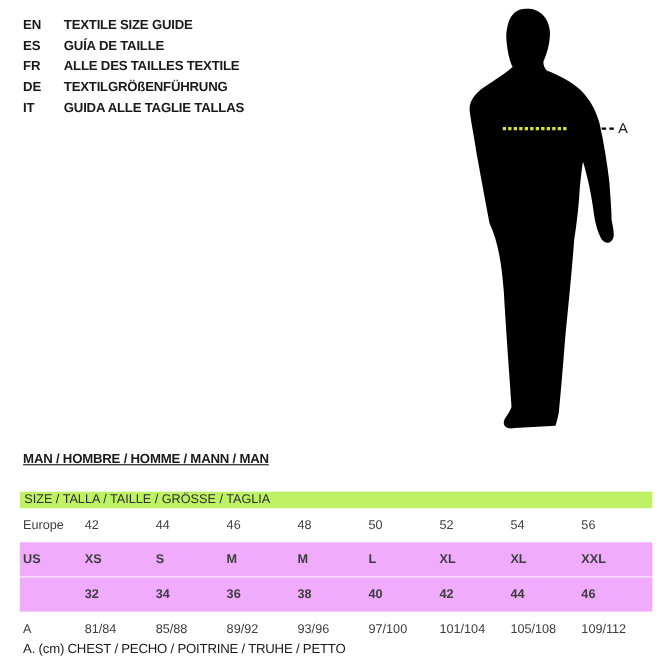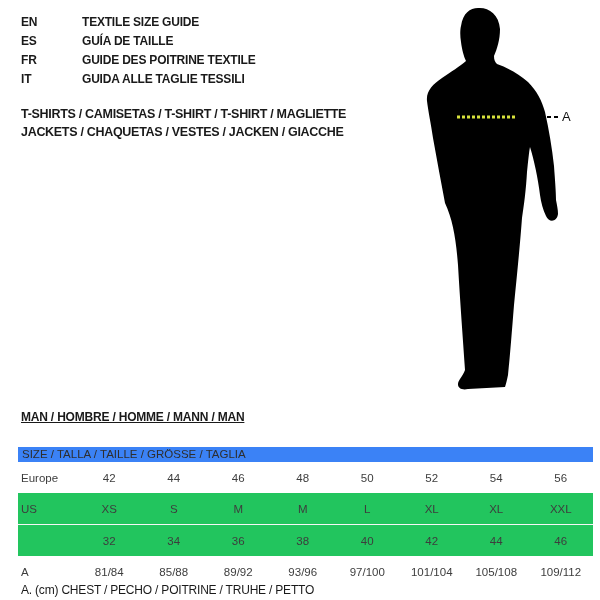--- a/index.html
+++ b/index.html
@@ -4,69 +4,69 @@
 <style>
   html,body{margin:0;padding:0;background:#fff;}
   .canvas{
     position:relative;width:600px;height:600px;background:#ffffff;overflow:hidden;
     font-family:"Liberation Sans","DejaVu Sans",sans-serif;color:#1a1a1a;border-radius:18px;
   }
   
   .lang-list{position:absolute;left:21px;top:13px;}
   .lang-row{display:flex;height:19px;line-height:19px;}
   .lang-code{width:37px;font-weight:700;font-size:12px;letter-spacing:-0.2px;}
-  .lang-label{font-weight:700;font-size:12px;letter-spacing:-0.2px;white-space:nowrap;margin-left:24px;}
+  .lang-label{font-weight:700;font-size:12px;letter-spacing:-0.2px;white-space:nowrap;}
   
   .categories{position:absolute;left:21px;top:106px;}
   .cat-line{font-weight:700;font-size:12.5px;line-height:17.5px;letter-spacing:-0.3px;white-space:nowrap;}
   
   .figure{position:absolute;left:400px;top:0;width:180px;height:400px;}
   .figure svg{position:absolute;left:0;top:0;}
   .measure-label{position:absolute;left:162px;top:109px;font-size:13px;font-weight:400;color:#111;}
   
   .man-title{position:absolute;left:21px;top:410px;font-weight:700;font-size:12px;letter-spacing:-0.2px;white-space:nowrap;text-decoration:underline;}
   
   .size-table{position:absolute;left:18px;top:447px;width:575px;font-size:11.5px;color:#3d3d3d;}
-  .t-header{background:#3b82f6;height:15px;line-height:15px;padding-left:4px;color:#2e2e2e;white-space:nowrap;}
+  .t-header{background:#bef264;height:15px;line-height:15px;padding-left:4px;color:#2e2e2e;white-space:nowrap;}
   .t-row{display:grid;grid-template-columns:59px repeat(8,1fr);height:31px;align-items:center;}
-  .t-row.stripe{background:#22c55e;}
+  .t-row.stripe{background:#f0abfc;font-weight:bold;}
   .t-row .lbl{text-align:left;padding-left:3px;}
-  .t-row .val{text-align:center;}
+  .t-row .val{}
   .t-row.us{border-bottom:1px solid #f6f6f6;}
   
   .footnote{position:absolute;left:21px;top:547px;font-weight:400;font-size:12px;letter-spacing:-0.2px;white-space:nowrap;margin-top:36px;}
 </style>
 </head>
 <body>
 
 <div class="canvas">
 
   <div class="lang-list">
     <div class="lang-row">
       <span class="lang-code">EN</span>
       <span class="lang-label">TEXTILE SIZE GUIDE</span>
     </div>
     <div class="lang-row">
       <span class="lang-code">ES</span>
       <span class="lang-label">GUÍA DE TAILLE</span>
     </div>
     <div class="lang-row">
       <span class="lang-code">FR</span>
-      <span class="lang-label">GUIDE DES POITRINE TEXTILE</span>
+      <span class="lang-label">ALLE DES TAILLES TEXTILE</span>
+    </div>
+    <div class="lang-row">
+      <span class="lang-code">DE</span>
+      <span class="lang-label">TEXTILGRÖßENFÜHRUNG</span>
     </div>
     <div class="lang-row">
       <span class="lang-code">IT</span>
-      <span class="lang-label">GUIDA ALLE TAGLIE TESSILI</span>
+      <span class="lang-label">GUIDA ALLE TAGLIE TALLAS</span>
     </div>
   </div>
 
-  <div class="categories">
-    <div class="cat-line">T-SHIRTS / CAMISETAS / T-SHIRT / T-SHIRT / MAGLIETTE</div>
-    <div class="cat-line">JACKETS / CHAQUETAS / VESTES / JACKEN / GIACCHE</div>
-  </div>
 
   <div class="figure">
     <svg width="180" height="400" viewBox="0 0 180 400">
       <path fill="#000000" d="
         M 78 8
         C 88 7 99 14 100 29
         C 100 40 97 49 94 56
         C 94 60 95 62 97 64
         C 108 68 119 74 128 82
         C 137 91 142 101 145 112

